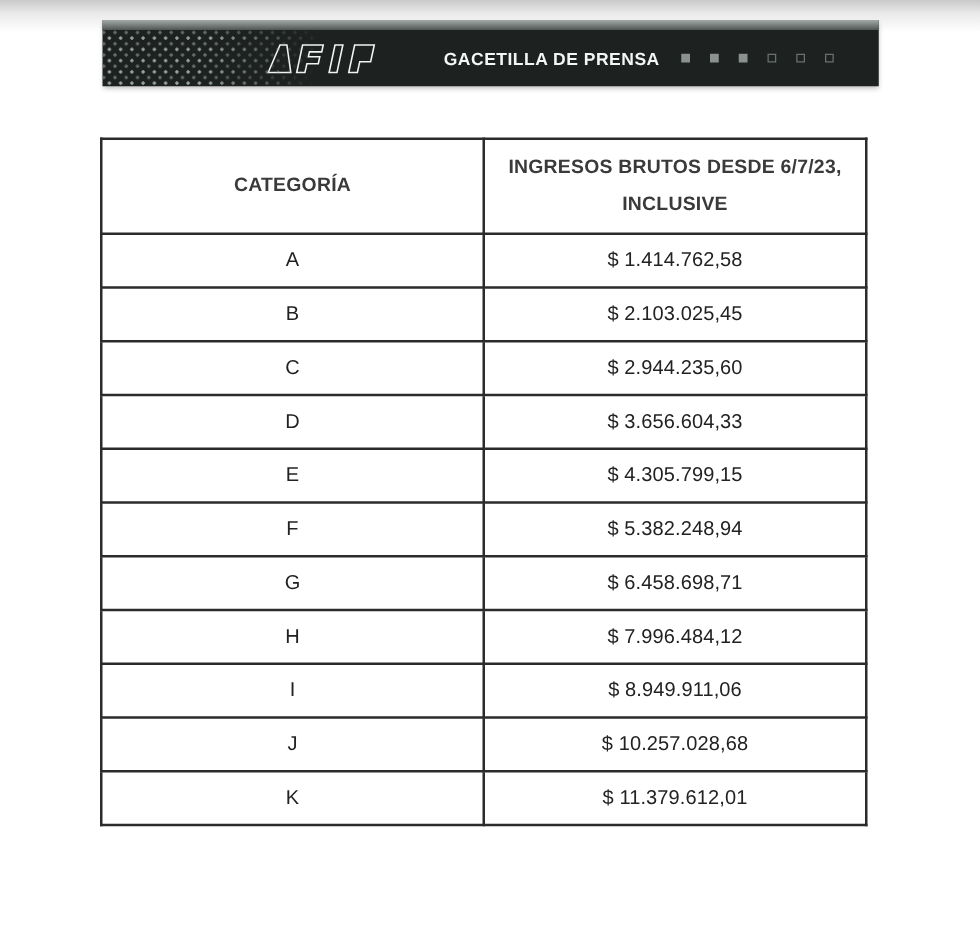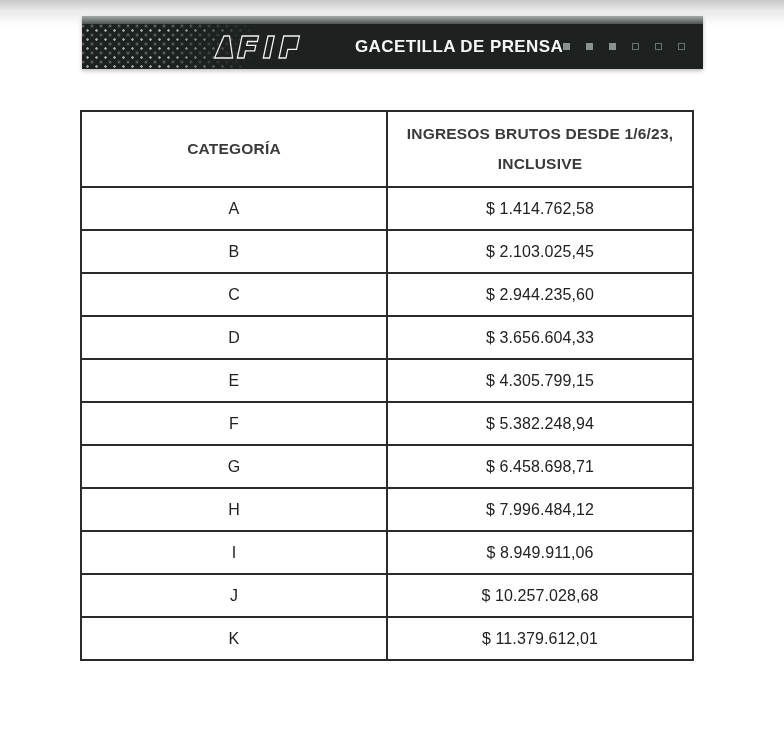--- a/index.html
+++ b/index.html
@@ -50,21 +50,21 @@
     mask-image: linear-gradient(100deg, #000 45%, transparent 92%);
   }
   .afip-logo {
     margin-left: 131px;
     width: 88px; height: 32px;
     flex: 0 0 auto;
   }
   .banner-title {
     margin-left: 54px;
     color: #f4f6f5;
-    font-size: 17px;
+    font-size: 14px;
     font-weight: bold;
     letter-spacing: 0.4px;
     white-space: nowrap;
   }
   .squares {
     margin-left: auto;
     margin-right: 36px;
     display: flex;
     align-items: center;
     gap: 16px;
@@ -130,21 +130,21 @@
       <span class="sq outlined"></span>
       <span class="sq outlined"></span>
     </div>
   </div>
 </div>
 
 <table class="cat-table">
   <thead>
     <tr>
       <th>CATEGORÍA</th>
-      <th>INGRESOS BRUTOS DESDE 1/6/23, INCLUSIVE</th>
+      <th>INGRESOS BRUTOS DESDE 6/7/23, INCLUSIVE</th>
     </tr>
   </thead>
   <tbody>
     <tr>
       <td>A</td>
       <td>$ 1.414.762,58</td>
     </tr>
     <tr>
       <td>B</td>
       <td>$ 2.103.025,45</td>

